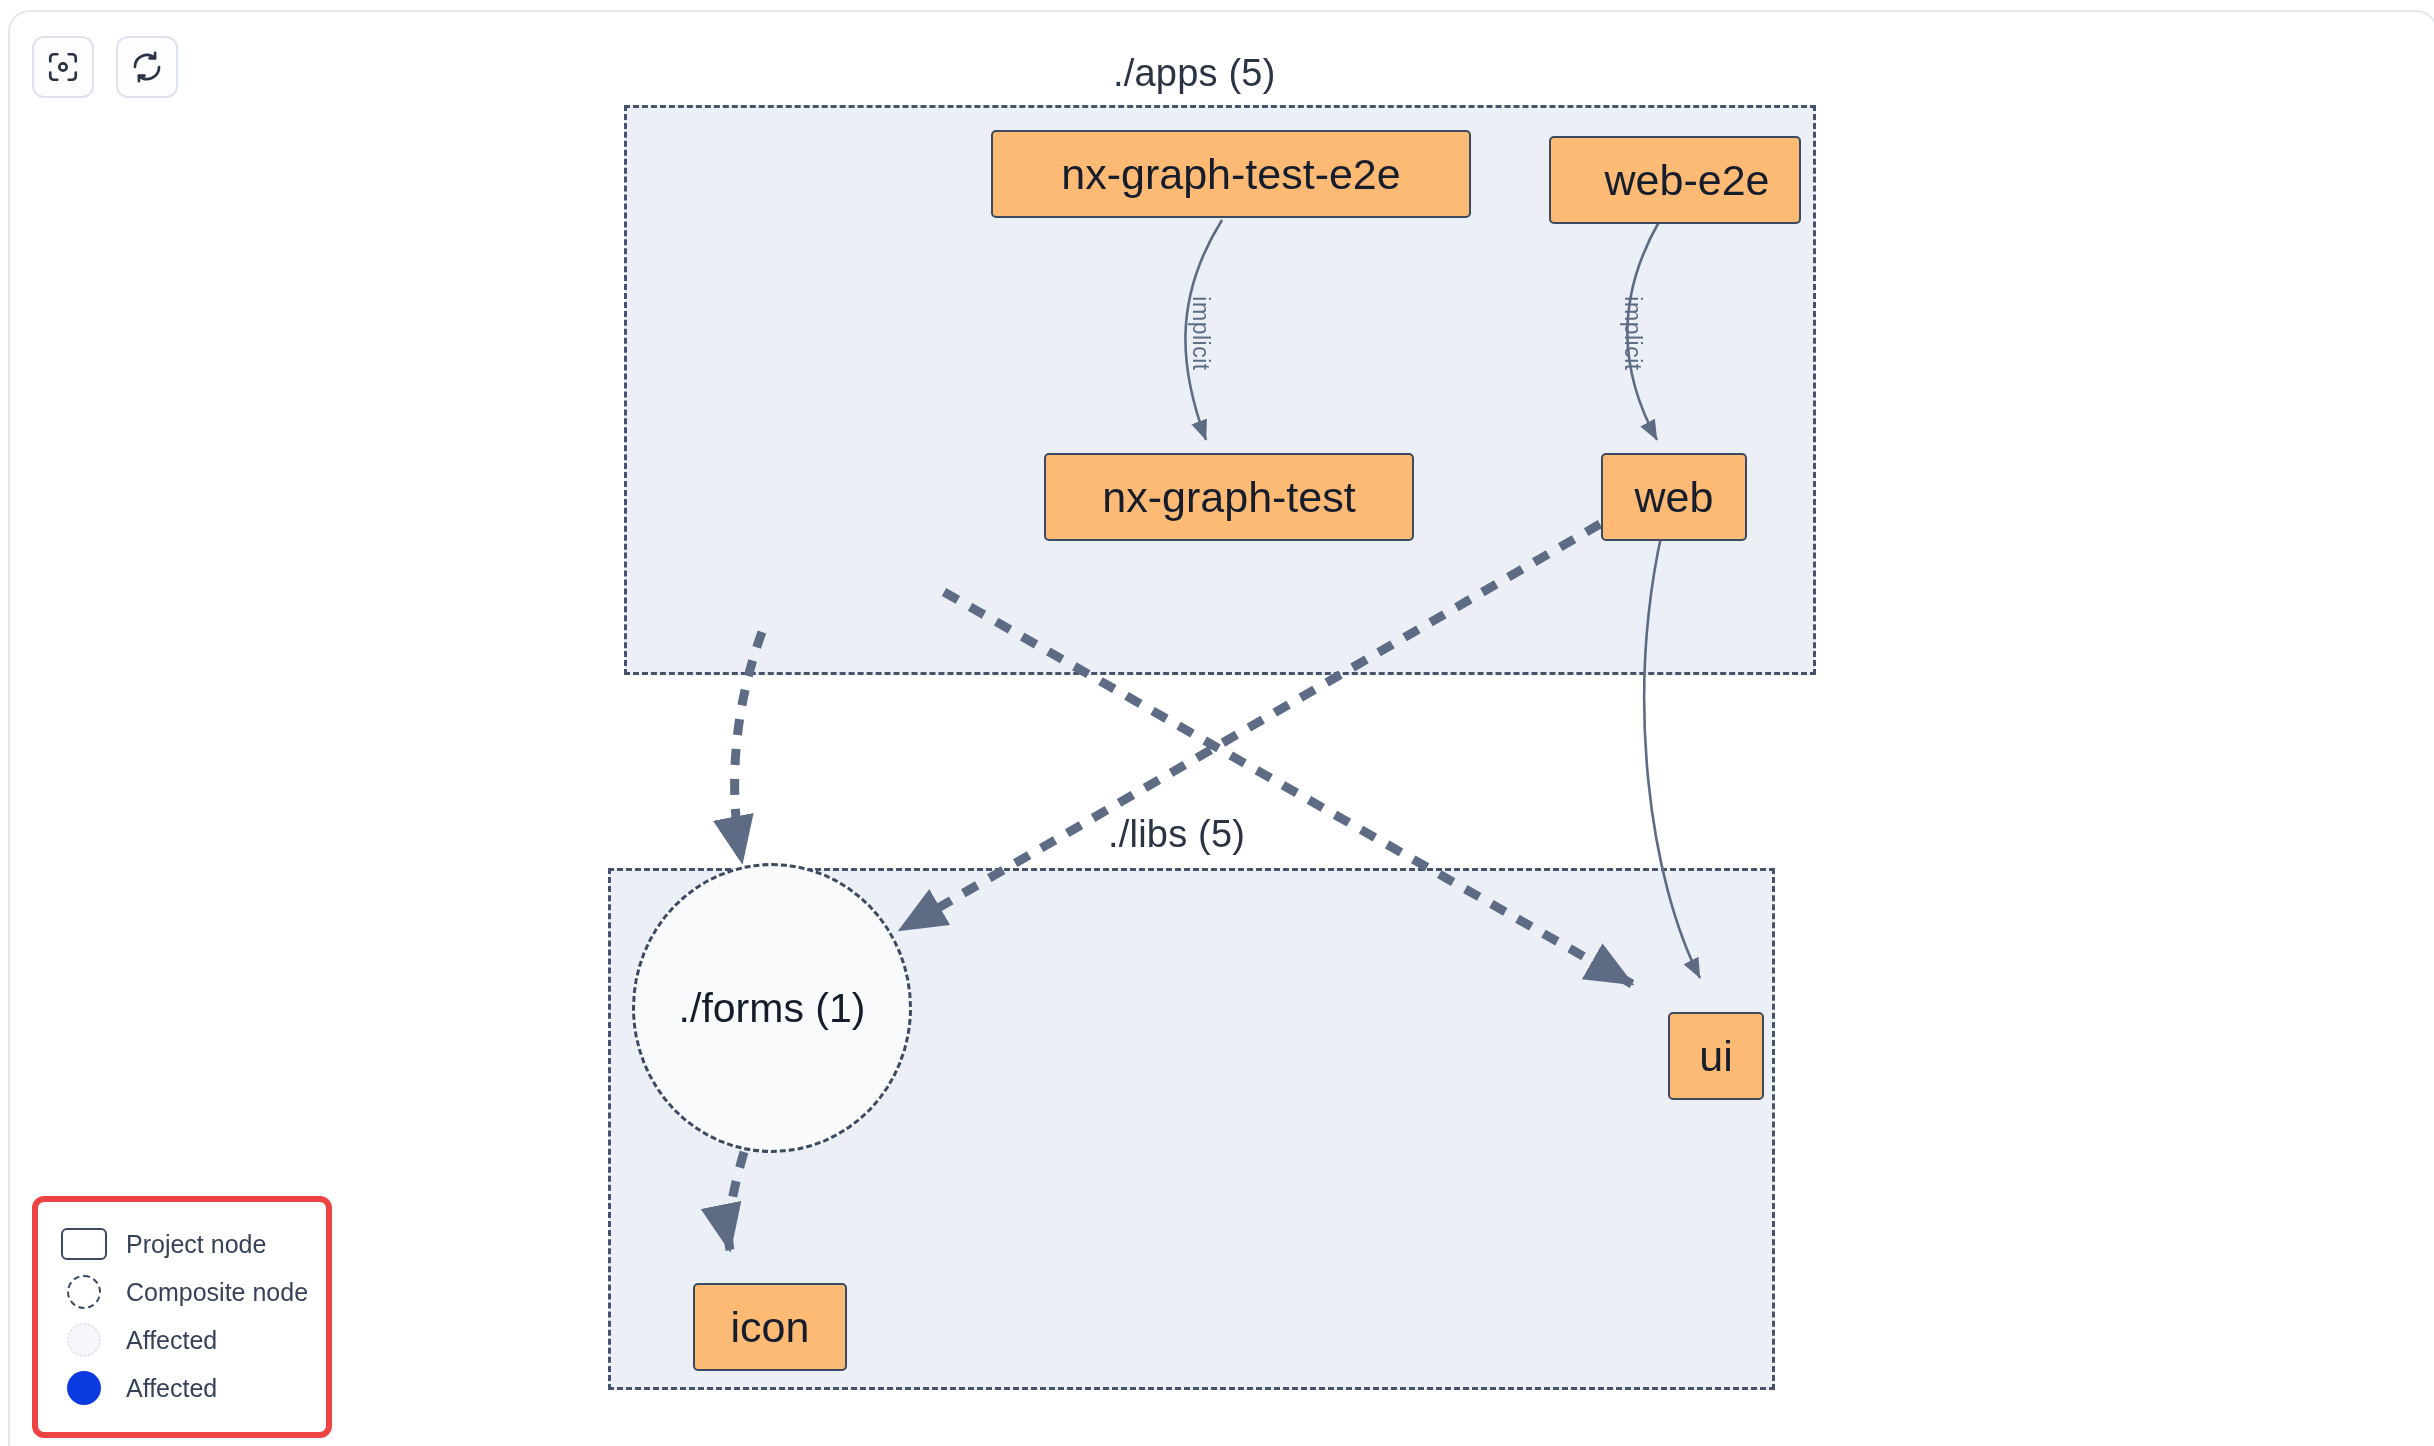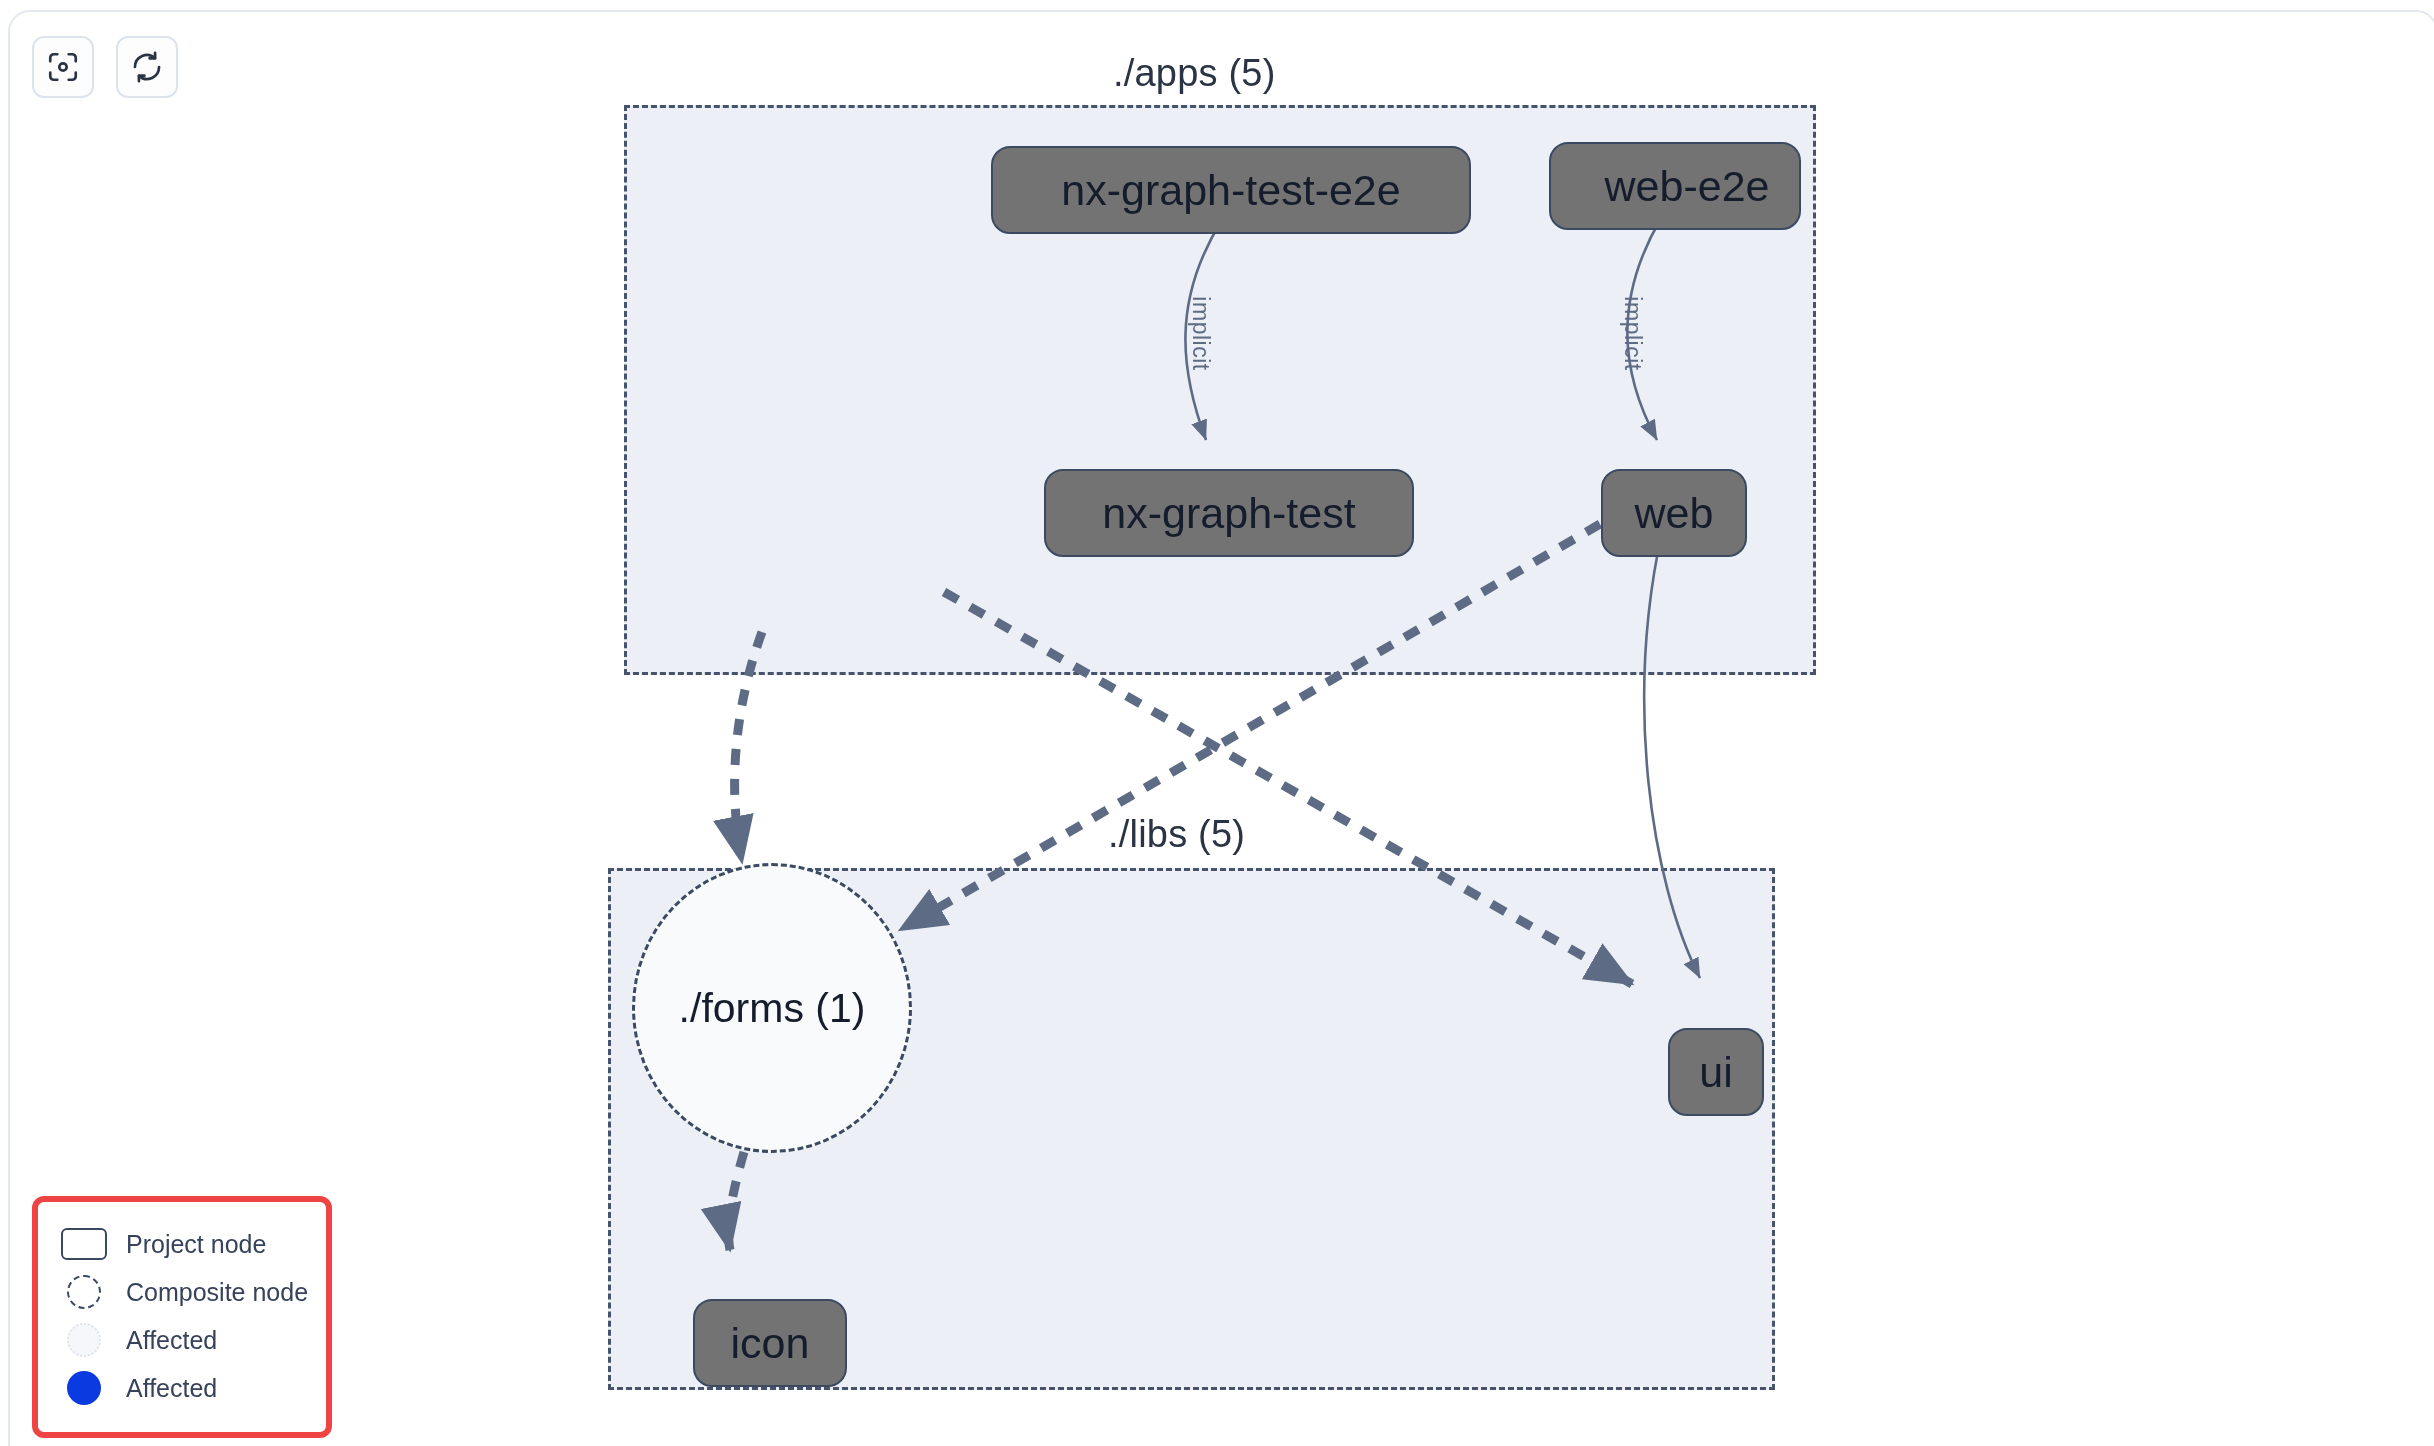--- a/index.html
+++ b/index.html
@@ -73,32 +73,31 @@
     font-size: 38px;
     color: #2b3444;
     white-space: nowrap;
     z-index: 6;
     letter-spacing: .2px;
   }
 
   
   .node-rect {
     position: absolute;
-    background: #737373;
+    background: #fdba74;
     border: 2.5px solid #3c4a61;
-    border-radius: 19px;
+    border-radius: 5px;
     display: flex;
     align-items: center;
     justify-content: center;
     font-size: 43px;
     color: #151d2c;
     z-index: 20;
     cursor: pointer;
     white-space: nowrap;
-    margin-top: 16px;
   }
 
   .node-circle {
     position: absolute;
     background: #f8fafc;
     border: 3px dashed #3c4a61;
     border-radius: 50%;
     display: flex;
     align-items: center;
     justify-content: center;
@@ -236,21 +235,21 @@
       <path d="M 1600,524 L 900,930" fill="none" stroke="#5d6b85" stroke-width="9" stroke-dasharray="16 14" marker-end="url(#arrow-thick)"></path>
 
       <path d="M 744,1152 C 730,1200 726,1230 730,1250" fill="none" stroke="#5d6b85" stroke-width="9" stroke-dasharray="16 14" marker-end="url(#arrow-thick)"></path>
     </svg>
 
     <div class="edge-label" style="left:1145px; top:320px; width:110px; text-align:center;">implicit</div>
     <div class="edge-label" style="left:1577px; top:320px; width:110px; text-align:center;">implicit</div>
 
     <div class="node-rect" style="left:991px; top:130px; width:480px; height:88px;">nx-graph-test-e2e</div>
 
-    <div class="node-rect" style="left:1549px; top:126px; width:252px; height:88px;padding-left:24px;">web-e2e</div>
+    <div class="node-rect" style="left:1549px; top:136px; width:252px; height:88px;padding-left:24px;">web-e2e</div>
 
     <div class="node-rect" style="left:1044px; top:453px; width:370px; height:88px;">nx-graph-test</div>
 
     <div class="node-rect" style="left:1601px; top:453px; width:146px; height:88px;">web</div>
 
 
     <div class="node-circle" style="left:632px; top:863px; width:280px; height:290px;">./forms (1)</div>
 
     <div class="node-rect" style="left:1668px; top:1012px; width:96px; height:88px;">ui</div>
 

